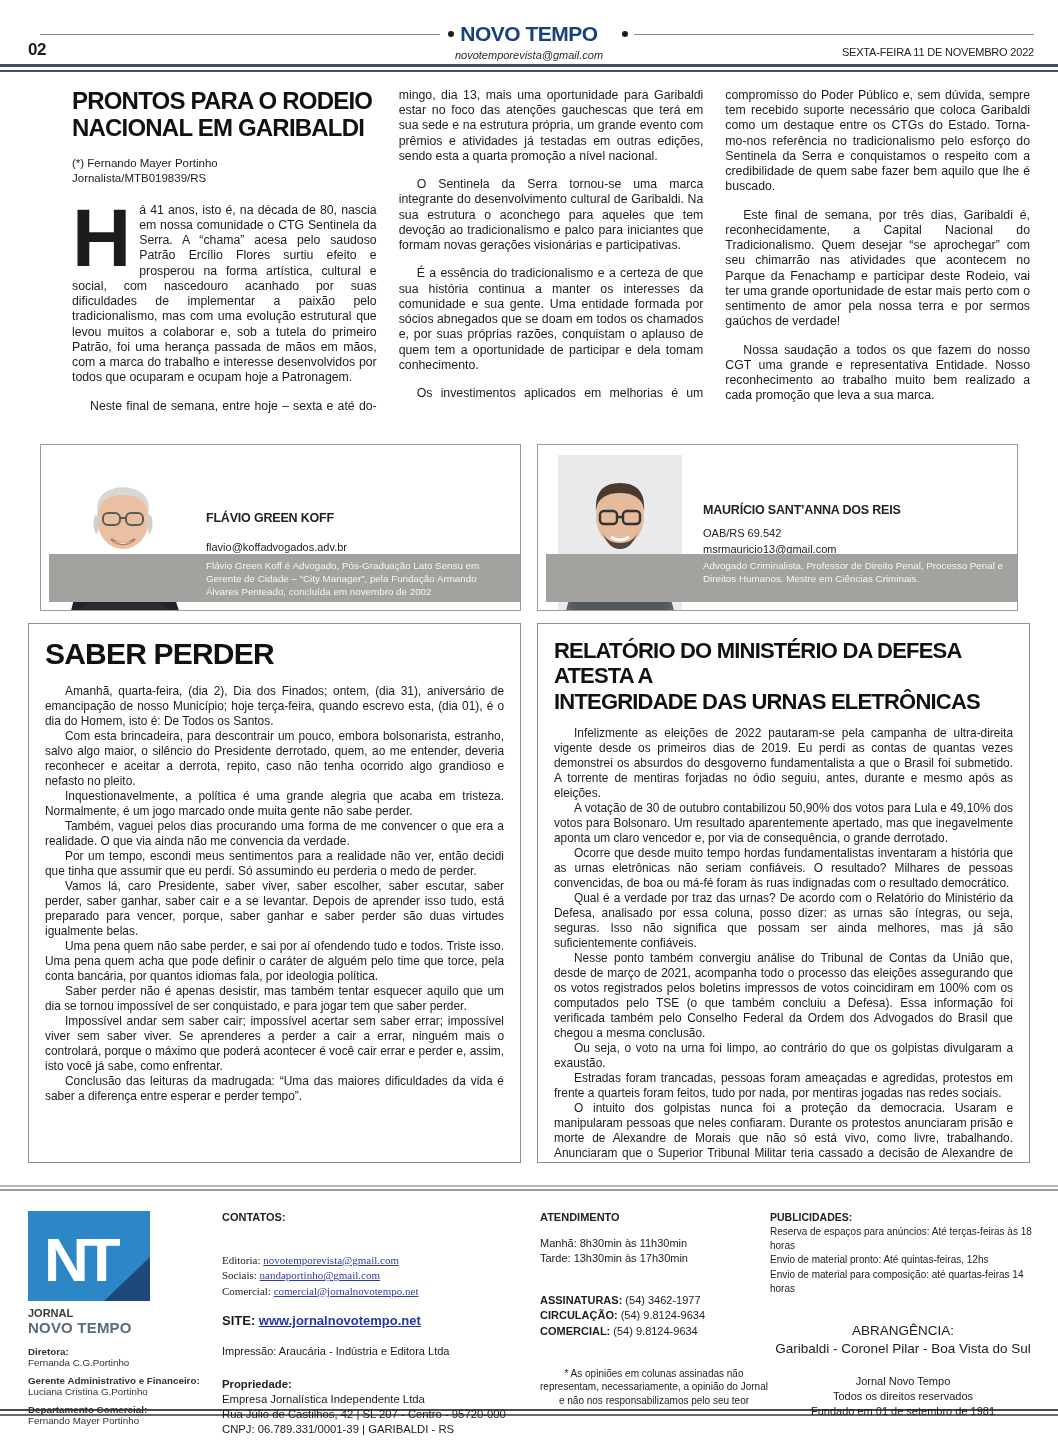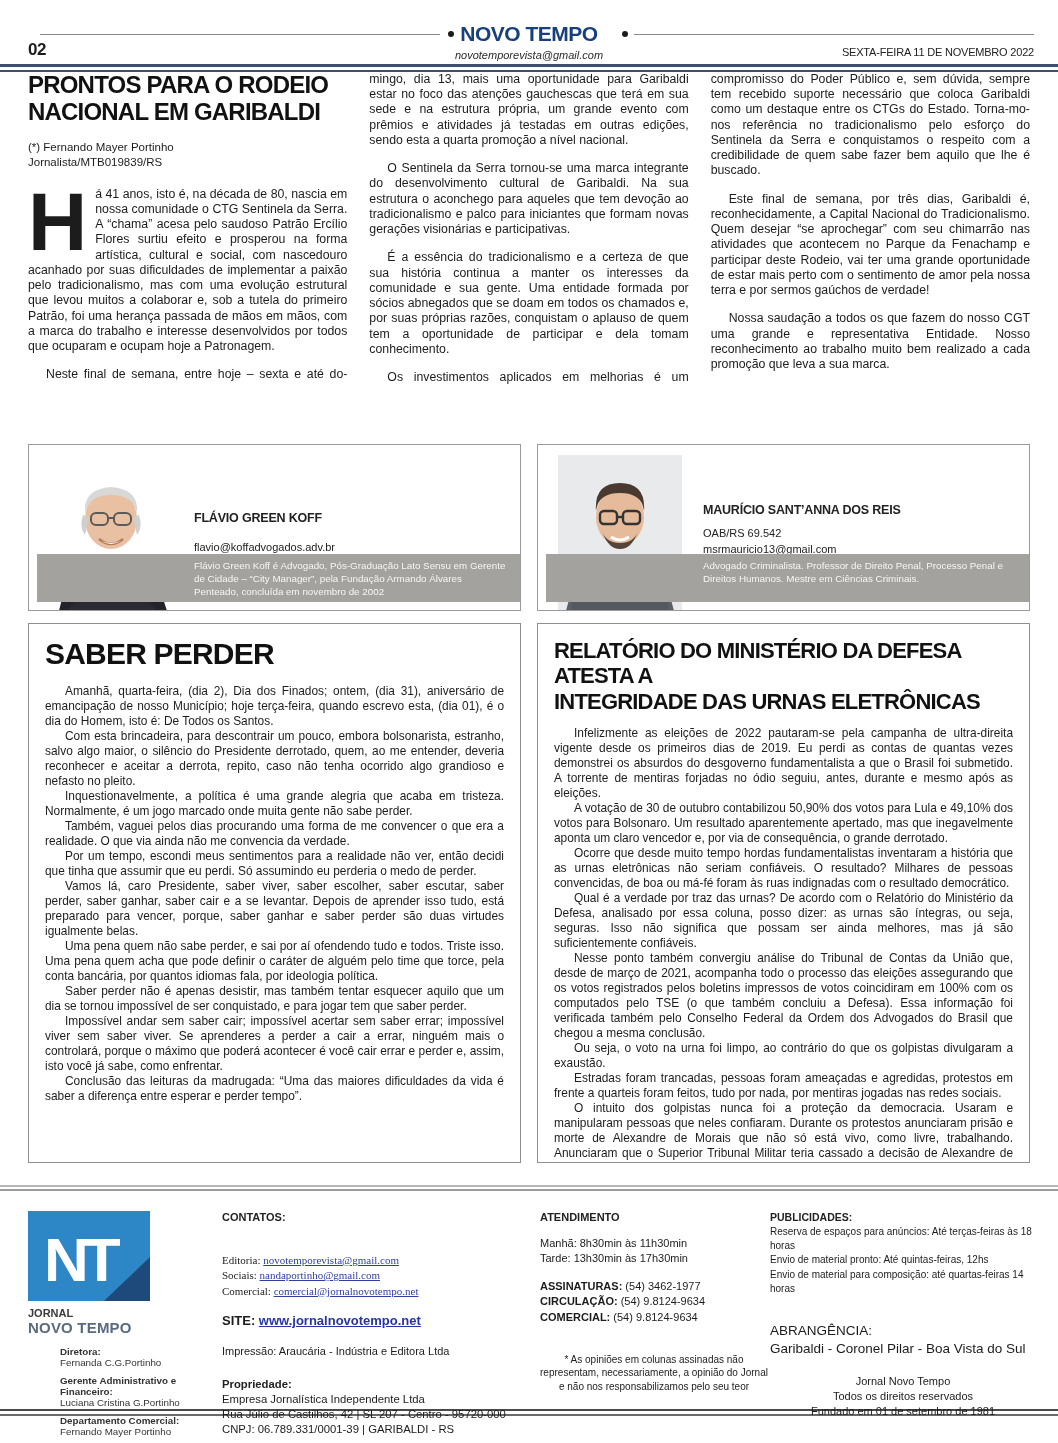--- a/index.html
+++ b/index.html
@@ -16,31 +16,31 @@
   .mast-title { font-size:21px; font-weight:bold; color:#17407c; letter-spacing:-0.5px; }
   .mast-email { font-size:11px; font-style:italic; color:#2b2b2b; margin-top:3px; }
   .rule-l, .rule-r { position:absolute; top:34px; height:0; border-top:1.5px solid #8a8a8a; }
   .rule-l { left:40px; width:400px; }
   .rule-r { right:24px; width:400px; }
   .dot { position:absolute; top:31px; width:6px; height:6px; border-radius:50%; background:#1c1c1c; }
   .dot-l { left:448px; } .dot-r { right:430px; }
   .mast-date { position:absolute; right:24px; top:46px; font-size:11px; color:#222; letter-spacing:-0.2px; }
   .mast-rule { margin:0; height:8px; border-top:3px solid #3d4f6d; border-bottom:2px solid #3d4f6d; }
   
-  .top-article { display:flex; gap:22px; padding:0 28px 0; height:360px; overflow:hidden; }
+  .top-article { display:flex; gap:22px; padding:16px 28px 0; height:360px; overflow:hidden;margin-left:44px; }
   .tcol { flex:1; font-size:12.3px; line-height:1.24; text-align:justify; }
   .headline1 { font-size:24px; line-height:1.12; font-weight:bold; letter-spacing:-0.8px; color:#111; white-space:pre-line; text-align:left; }
   .byline { font-size:11.5px; line-height:1.35; margin:14px 0 16px; text-align:left; }
   .tcol p { margin:0 0 13px; text-indent:18px; }
   .tcol p.noindent { text-indent:0; }
   .tcol p.jlast { text-align-last: justify; }
   .dropcap { float:left; font-size:82px; line-height:62px; font-weight:bold; padding:4px 8px 0 0; text-indent:0; }
   .lead { text-indent:0 !important; }
   
-  .cards { display:flex; gap:16px; padding:0 28px; margin-top:12px; }
+  .cards { display:flex; gap:16px; padding:0 40px; margin-top:12px; }
   .card { position:relative; flex:1; height:167px; border:1px solid #9a9a9a; background:#fff; overflow:hidden; }
   .card-photo { position:absolute; left:20px; top:10px; width:124px; height:156px; }
   .card-name { position:absolute; left:165px; font-size:12.5px; font-weight:bold; letter-spacing:-0.2px; color:#222; }
   .card-sub  { position:absolute; left:165px; font-size:11px; color:#222; }
   .card-bar { position:absolute; left:8px; right:0; bottom:8px; height:48px; background:#a3a29e;
               color:#f7f6f3; font-size:9.8px; line-height:1.32; padding:6px 12px 0 157px; text-align:left; }
   .c-left .card-name { top:66px; } .c-left .card-sub { top:96px; }
   .c-right .card-name { top:58px; } .c-right .card-sub.oab { top:82px; } .c-right .card-sub.mail { top:98px; }
   
   .boxes { display:flex; gap:16px; padding:0 28px; margin-top:12px; }
@@ -54,38 +54,38 @@
   .pre-footer-rule { margin-top:22px; height:6px; border-top:2px solid #b5b5b5; border-bottom:2px solid #9c9c9c; }
   .footer { position:relative; height:212px; margin-top:4px; font-size:11px; }
   .fcol { position:absolute; top:16px; }
   .f1 { left:28px;  width:190px; }
   .f2 { left:222px; width:315px; }
   .f3 { left:540px; width:228px; }
   .f4 { left:770px; width:266px; }
   .nt-logo { display:block; width:122px; height:90px; }
   .f-jornal { font-size:11px; font-weight:bold; color:#3a3a3a; margin-top:6px; }
   .f-novotempo { font-size:15px; font-weight:bold; color:#5a6a80; letter-spacing:0.2px; }
-  .staff { margin-top:10px;margin-left:32px; }
+  .staff { margin-top:10px; }
   .staff .role { font-size:9.8px; font-weight:bold; color:#333; margin-top:7px; }
   .staff .nm   { font-size:9.8px; color:#333; }
   .f-head { font-weight:bold; font-size:11px; color:#222; }
   .contact-lines { margin-top:30px; line-height:1.4;font-family:Liberation Serif, serif; }
   .lnk { color:#2e3f9e; text-decoration:underline; }
   .site-line { margin-top:14px; font-size:13px; font-weight:bold; }
   .site-line .lnk { color:#2635a5; }
   .impressao { margin-top:17px; }
   .prop { margin-top:20px; line-height:1.32; font-size:11.3px; }
   .prop .f-head { font-size:11.3px; }
   .atend-lines { margin-top:13px; line-height:1.4; }
-  .phones { margin-top:12px; line-height:1.4; }
+  .phones { margin-top:26px; line-height:1.4; }
   .phones b { font-weight:bold; }
   .note { margin-top:28px; font-size:10px; text-align:center; line-height:1.35; }
   .pub-lines { font-size:10px; line-height:1.42; margin-top:2px; }
   .f4 .f-head { font-size:10.5px; }
-  .abrang { margin-top:26px; font-size:13.5px; line-height:1.35; }
+  .abrang { margin-top:26px; text-align:center; font-size:13.5px; line-height:1.35; }
   .copyright { margin-top:16px; text-align:center; font-size:11px; line-height:1.35; }
   .bottom-rule { height:7px; border-top:2px solid #4a4a4a; border-bottom:2px solid #6a6a6a; margin-top:2px; }
 </style>
 </head>
 <body>
 
 <div class="masthead">
   <div class="page-num">02</div>
   <div class="rule-l"></div>
   <div class="dot dot-l"></div>

